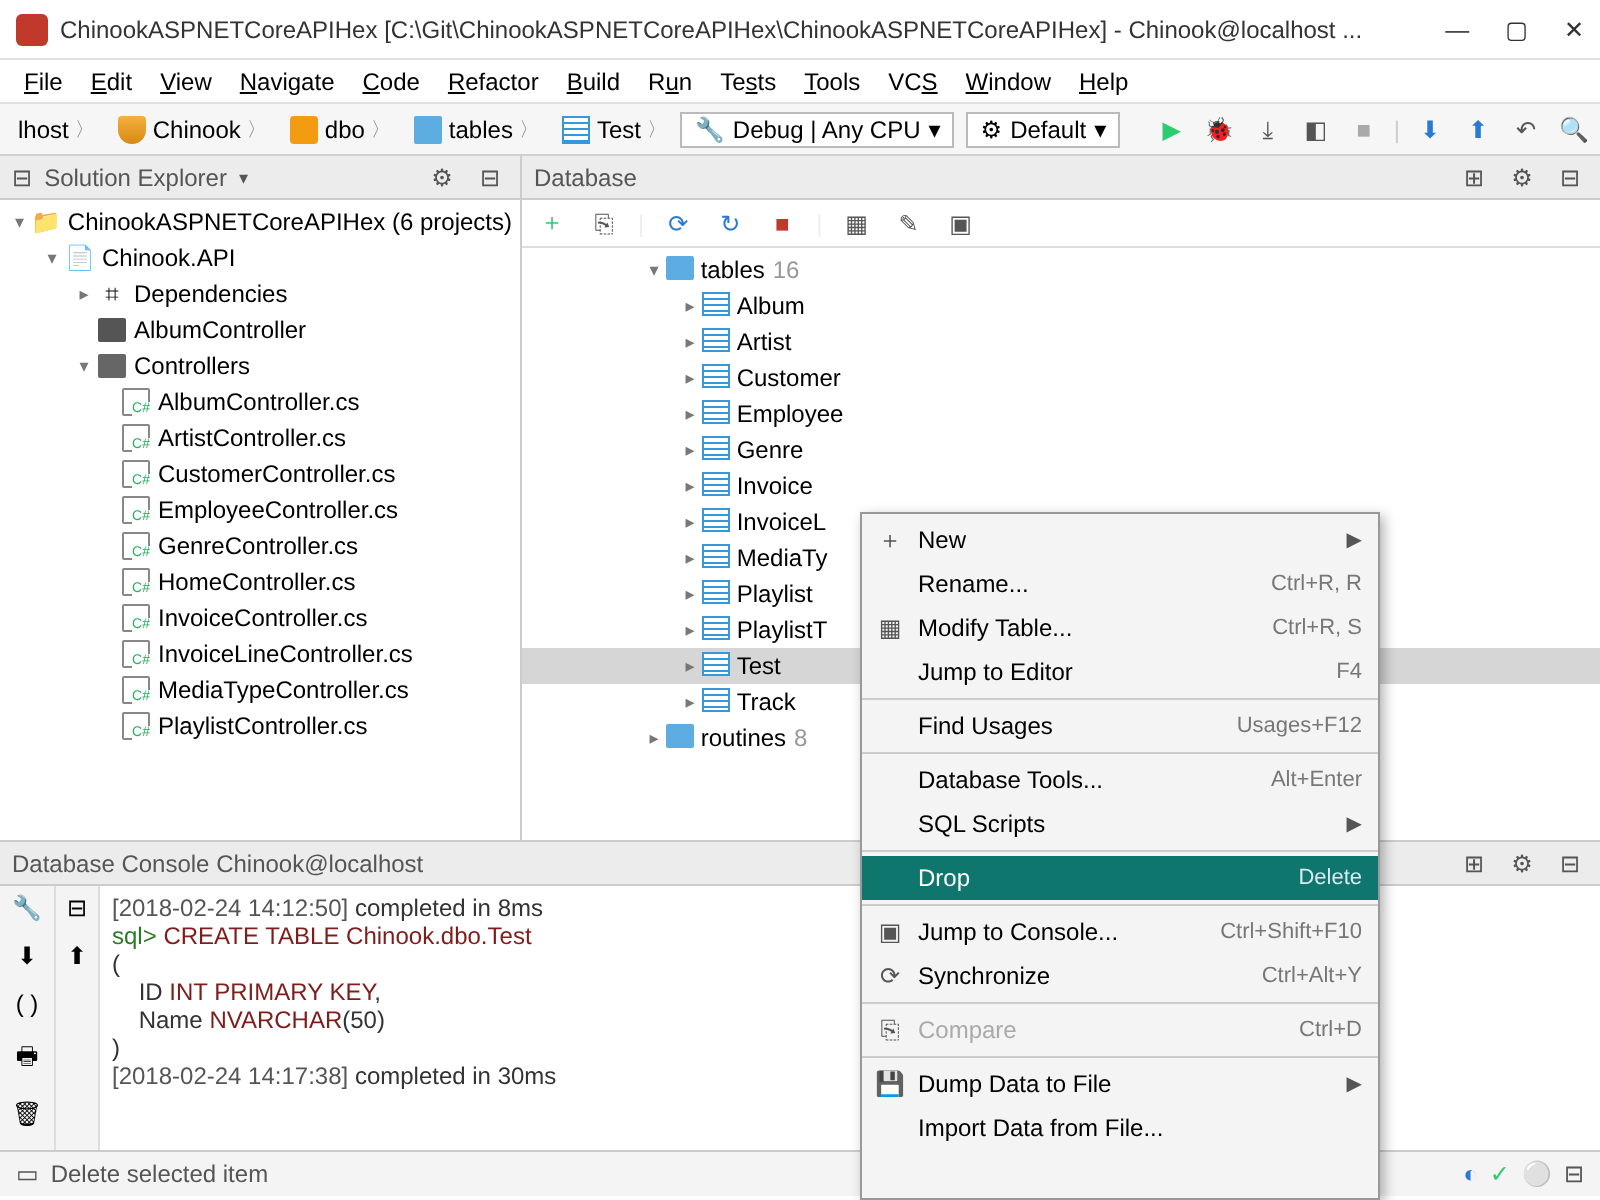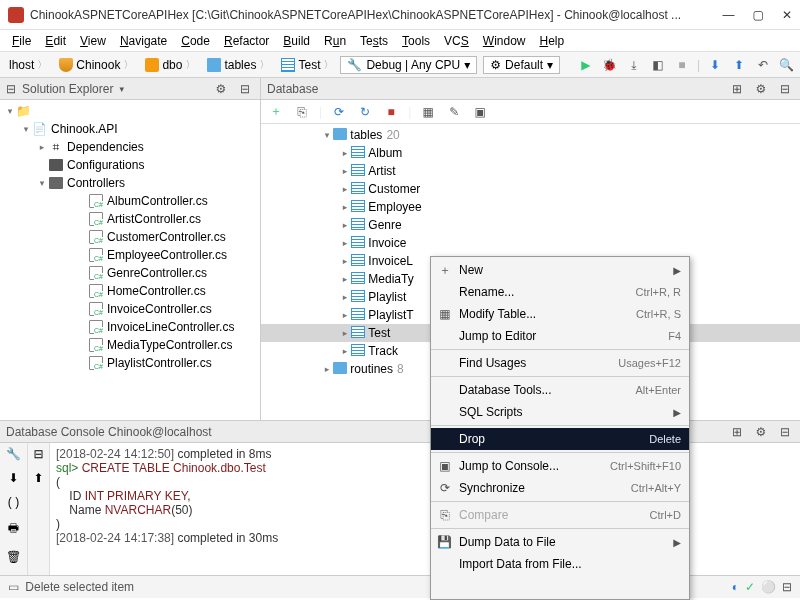--- a/index.html
+++ b/index.html
@@ -25,21 +25,21 @@
 .play { color: #2ecc71; }
 .main { display: flex; height: 342px; }
 .panel-header { height: 22px; background: #ececec; border-bottom: 1px solid #ccc; display: flex; align-items: center; padding: 0 6px; gap: 6px; font-size: 11px; color: #555; }
 .panel-header .spacer { flex: 1; }
 .sidebar { width: 261px; border-right: 1px solid #ccc; display: flex; flex-direction: column; overflow: hidden; }
 .tree { flex: 1; overflow: auto; padding: 2px 0; }
 .tree-row { display: flex; align-items: center; height: 18px; padding-right: 4px; }
 .tree-row .exp { width: 12px; text-align: center; color: #777; font-size: 9px; }
 .tree-row .ticon { width: 16px; height: 14px; display: inline-flex; align-items: center; justify-content: center; margin-right: 3px; }
 .tree-row .label { white-space: nowrap; }
-.lvl0 { padding-left: 4px; } .lvl1 { padding-left: 20px; } .lvl2 { padding-left: 36px; } .lvl3 { padding-left: 76px; }
+.lvl0 { padding-left: 4px; } .lvl1 { padding-left: 20px; } .lvl2 { padding-left: 36px; } .lvl3 { padding-left: 48px; }
 .dbpanel { flex: 1; display: flex; flex-direction: column; overflow: hidden; }
 .db-toolbar { height: 24px; border-bottom: 1px solid #ddd; display: flex; align-items: center; padding: 0 6px; gap: 8px; }
 .db-tree { flex: 1; overflow: auto; padding: 2px 0; position: relative; }
 .db-row { display: flex; align-items: center; height: 18px; }
 .db-row .exp { width: 12px; text-align: center; color: #777; font-size: 9px; }
 .db-row.selected { background: #d6d6d6; }
 .dlvl0 { padding-left: 60px; } .dlvl1 { padding-left: 78px; }
 .count { color: #999; margin-left: 4px; }
 .console { border-top: 1px solid #ccc; height: 155px; display: flex; flex-direction: column; }
 .console .panel-header { background: #ececec; }
@@ -50,21 +50,21 @@
 .ts { color: #555; }
 .prompt { color: #2a7a2a; }
 .statusbar { height: 23px; border-top: 1px solid #ccc; background: #f4f4f4; display: flex; align-items: center; padding: 0 8px; gap: 6px; font-size: 11px; color: #555; }
 .statusbar .spacer { flex: 1; }
 .ctxmenu { position: absolute; top: 256px; left: 430px; width: 260px; background: #f4f4f4; border: 1px solid #999; box-shadow: 2px 2px 6px rgba(0,0,0,.3); z-index: 100; padding: 2px 0; }
 .ctxitem { height: 22px; display: flex; align-items: center; padding: 0 8px 0 28px; position: relative; }
 .ctxitem .mi-icon { position: absolute; left: 6px; width: 16px; text-align: center; color: #555; }
 .ctxitem .mi-label { flex: 1; }
 .ctxitem .mi-short { color: #777; font-size: 11px; }
 .ctxitem .mi-arrow { color: #555; font-size: 10px; margin-left: 4px; }
-.ctxitem.hl { background: #0f172a; color: #fff; }
+.ctxitem.hl { background: #0f766e; color: #fff; }
 .ctxitem.hl .mi-short { color: #dde8f5; }
 .ctxitem.disabled { color: #aaa; }
 .ctxsep { height: 1px; background: #ccc; margin: 2px 0; }
 .file-ico { width: 14px; height: 14px; border: 1px solid #888; border-radius: 1px; position: relative; background: #fff; }
 .cs-ico::after { content: "C#"; font-size: 7px; position: absolute; bottom: -1px; right: -1px; color: #27ae60; background: #fff; }
 .folder-ico { width: 14px; height: 12px; background: #555; border-radius: 1px; }
 .folder-ico.open { background: #666; }
 </style>
 </head>
 <body>
@@ -144,37 +144,38 @@
       <span>Solution Explorer</span>
       <span style="font-size:9px">▾</span>
       <div class="spacer"></div>
       <span class="tbtn">⚙</span>
       <span class="tbtn">⊟</span>
     </div>
     <div class="tree">
       <div class="tree-row lvl0">
           <span class="exp">▾</span>
           <span class="ticon">📁</span>
+          <span class="label">ChinookASPNETCoreAPIHex (6 projects)</span>
         </div>
       <div class="tree-row lvl1">
           <span class="exp">▾</span>
           <span class="ticon">📄</span>
           <span class="label">Chinook.API</span>
         </div>
       <div class="tree-row lvl2">
           <span class="exp">▸</span>
           <span class="ticon">⌗</span>
           <span class="label">Dependencies</span>
         </div>
       <div class="tree-row lvl2">
           <span class="exp"></span>
           <span class="ticon">
             <span class="folder-ico"></span>
           </span>
-          <span class="label">Configurations</span>
+          <span class="label">AlbumController</span>
         </div>
       <div class="tree-row lvl2">
           <span class="exp">▾</span>
           <span class="ticon">
             <span class="folder-ico open"></span>
           </span>
           <span class="label">Controllers</span>
         </div>
       <div id="controllers-list">
           <div class="tree-row lvl3">
@@ -265,21 +266,21 @@
       <span style="color:#eee">|</span>
       <span class="tbtn" style="color:#2a7ad4">⟳</span>
       <span class="tbtn" style="color:#2a7ad4">↻</span>
       <span class="tbtn" style="color:#c0392b">■</span>
       <span style="color:#eee">|</span>
       <span class="tbtn">▦</span>
       <span class="tbtn">✎</span>
       <span class="tbtn">▣</span>
     </div>
     <div class="db-tree">
-      <div class="db-row dlvl0"><span class="exp">▾</span><span class="ticon"><span class="ico ico-folder" style="width:14px;height:12px;display:inline-block"></span></span>&nbsp;<span>tables</span><span class="count">20</span></div>
+      <div class="db-row dlvl0"><span class="exp">▾</span><span class="ticon"><span class="ico ico-folder" style="width:14px;height:12px;display:inline-block"></span></span>&nbsp;<span>tables</span><span class="count">16</span></div>
       <div id="tables-list">
           <div class="db-row dlvl1"><span class="exp">▸</span><span class="ticon"><span class="ico ico-table" style="width:14px;height:12px;display:inline-block"></span></span>&nbsp;<span>Album</span></div>
           <div class="db-row dlvl1"><span class="exp">▸</span><span class="ticon"><span class="ico ico-table" style="width:14px;height:12px;display:inline-block"></span></span>&nbsp;<span>Artist</span></div>
           <div class="db-row dlvl1"><span class="exp">▸</span><span class="ticon"><span class="ico ico-table" style="width:14px;height:12px;display:inline-block"></span></span>&nbsp;<span>Customer</span></div>
           <div class="db-row dlvl1"><span class="exp">▸</span><span class="ticon"><span class="ico ico-table" style="width:14px;height:12px;display:inline-block"></span></span>&nbsp;<span>Employee</span></div>
           <div class="db-row dlvl1"><span class="exp">▸</span><span class="ticon"><span class="ico ico-table" style="width:14px;height:12px;display:inline-block"></span></span>&nbsp;<span>Genre</span></div>
           <div class="db-row dlvl1"><span class="exp">▸</span><span class="ticon"><span class="ico ico-table" style="width:14px;height:12px;display:inline-block"></span></span>&nbsp;<span>Invoice</span></div>
           <div class="db-row dlvl1"><span class="exp">▸</span><span class="ticon"><span class="ico ico-table" style="width:14px;height:12px;display:inline-block"></span></span>&nbsp;<span>InvoiceL</span></div>
           <div class="db-row dlvl1"><span class="exp">▸</span><span class="ticon"><span class="ico ico-table" style="width:14px;height:12px;display:inline-block"></span></span>&nbsp;<span>MediaTy</span></div>
           <div class="db-row dlvl1"><span class="exp">▸</span><span class="ticon"><span class="ico ico-table" style="width:14px;height:12px;display:inline-block"></span></span>&nbsp;<span>Playlist</span></div>

